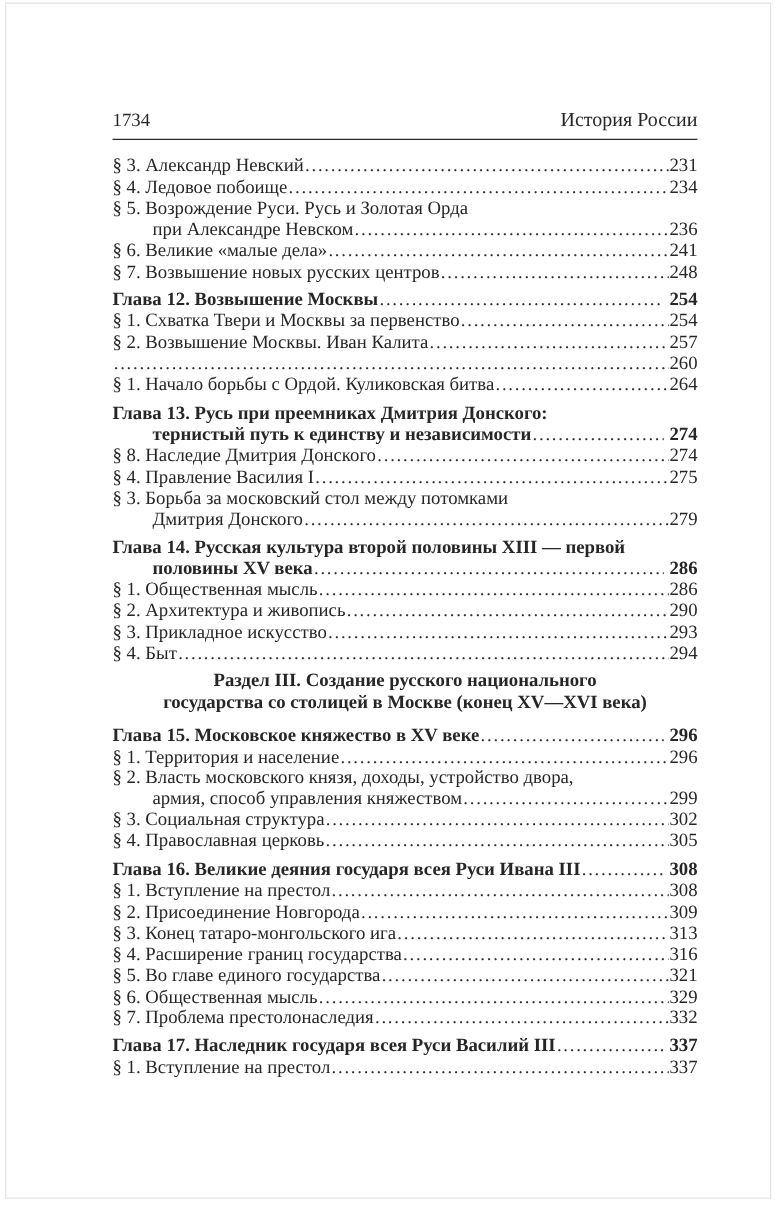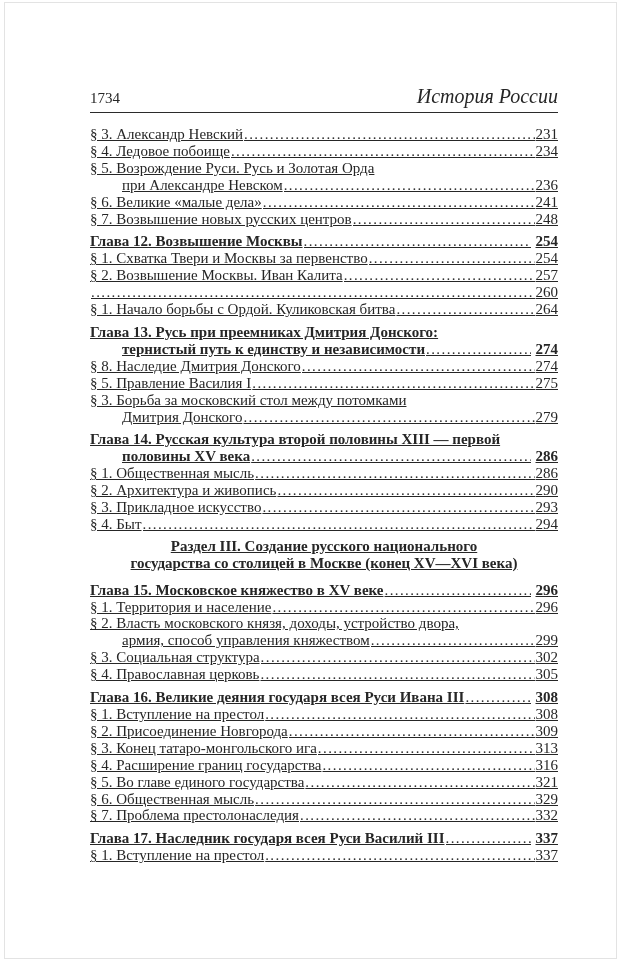--- a/index.html
+++ b/index.html
@@ -32,22 +32,21 @@
   }
   .running-head {
     margin-top: 89px;
     display: flex;
     justify-content: space-between;
     align-items: baseline;
     font-size: 15px;
     line-height: 15px;
   }
   .running-title {
-    font-style: italic;
-    font-size: 20px;
+    font-size: 16px;
     text-align: center;
   }
   .rule {
     margin-top: 6px;
     border-bottom: 1.6px solid #2b2b2b;
   }
   .toc {
     margin-top: 13px;
     font-size: 15px;
   }
@@ -60,21 +59,20 @@
   .toc-block.section-heading {
     margin-top: 5px;
     margin-bottom: 10px;
     font-weight: bold;
   }
   .toc-row {
     display: flex;
     align-items: baseline;
     line-height: 16.9px;
     white-space: nowrap;
-    text-decoration: underline;
   }
   .toc-row.center {
     justify-content: center;
   }
   .toc-row.bold {
     font-weight: bold;
   }
   .toc-row.indent .toc-text {
     padding-left: 32px;
   }
@@ -190,21 +188,21 @@
     <span class="toc-page">274</span>
   </div>
 
   <div class="toc-row">
     <span class="toc-text">§ 8. Наследие Дмитрия Донского</span>
     <span class="leader"></span>
     <span class="toc-page">274</span>
   </div>
 
   <div class="toc-row">
-    <span class="toc-text">§ 5. Правление Василия I</span>
+    <span class="toc-text">§ 4. Правление Василия I</span>
     <span class="leader"></span>
     <span class="toc-page">275</span>
   </div>
 
   <div class="toc-row">
     <span class="toc-text">§ 3. Борьба за московский стол между потомками</span>
 
   </div>
 
   <div class="toc-row indent">

